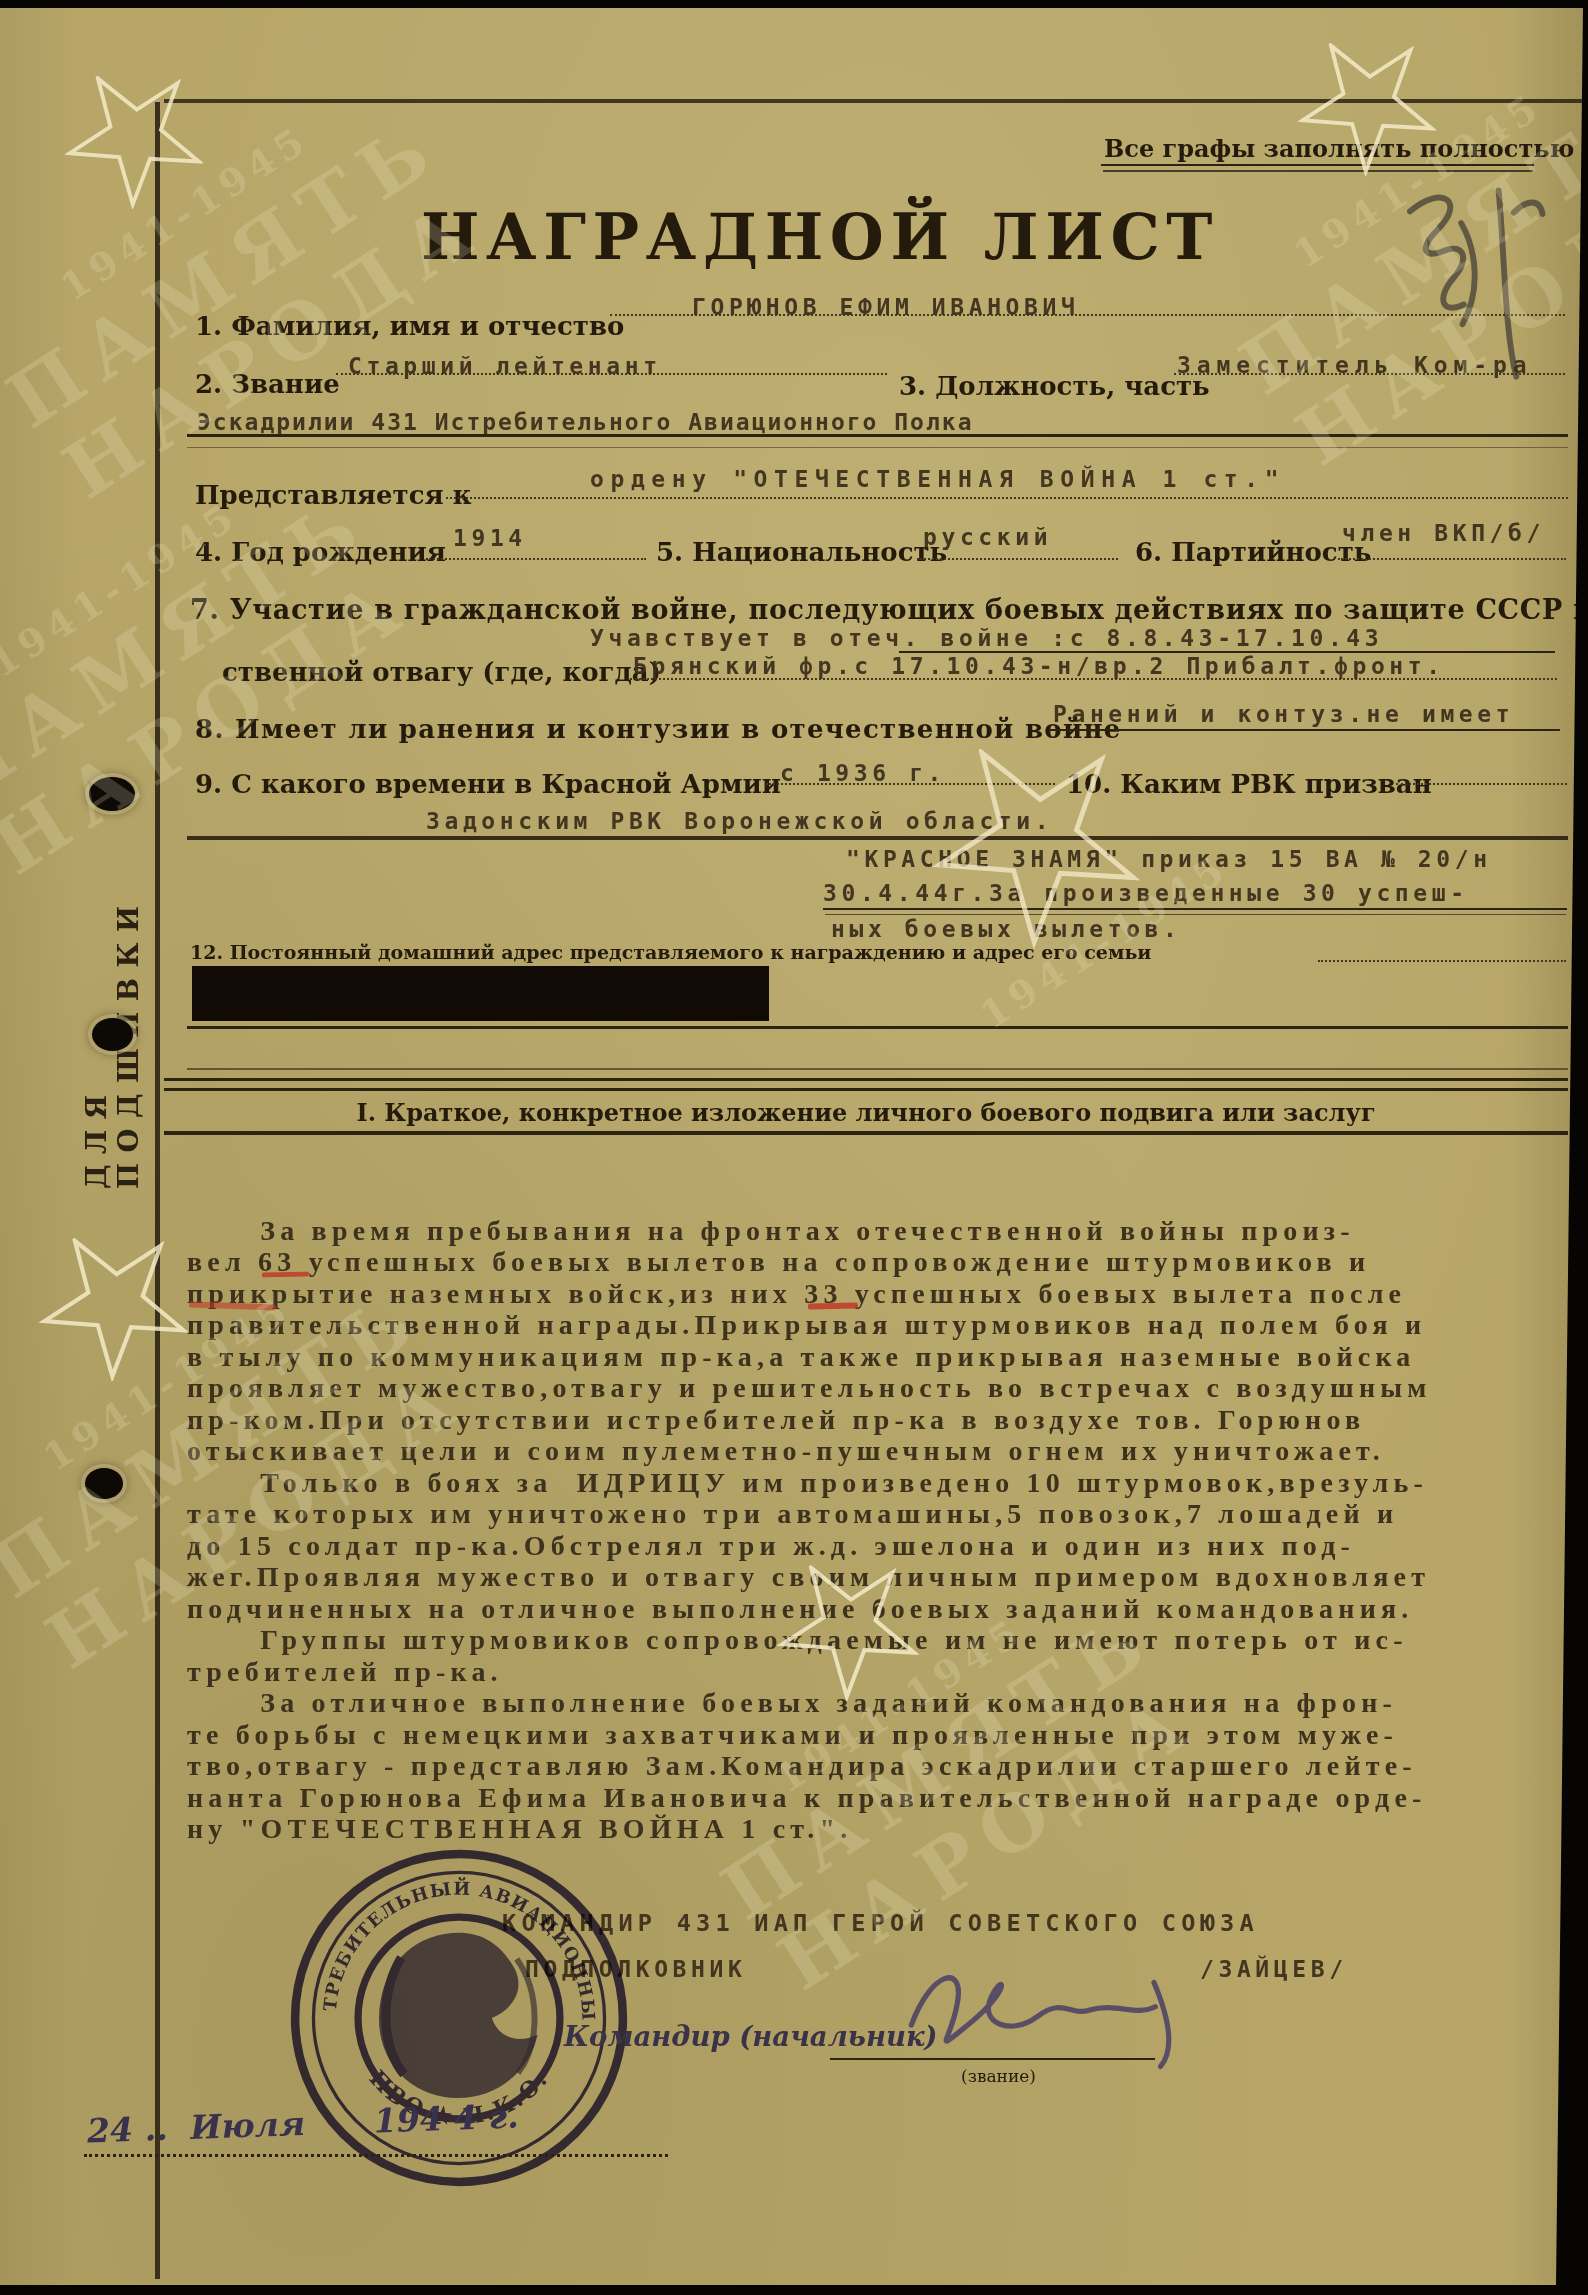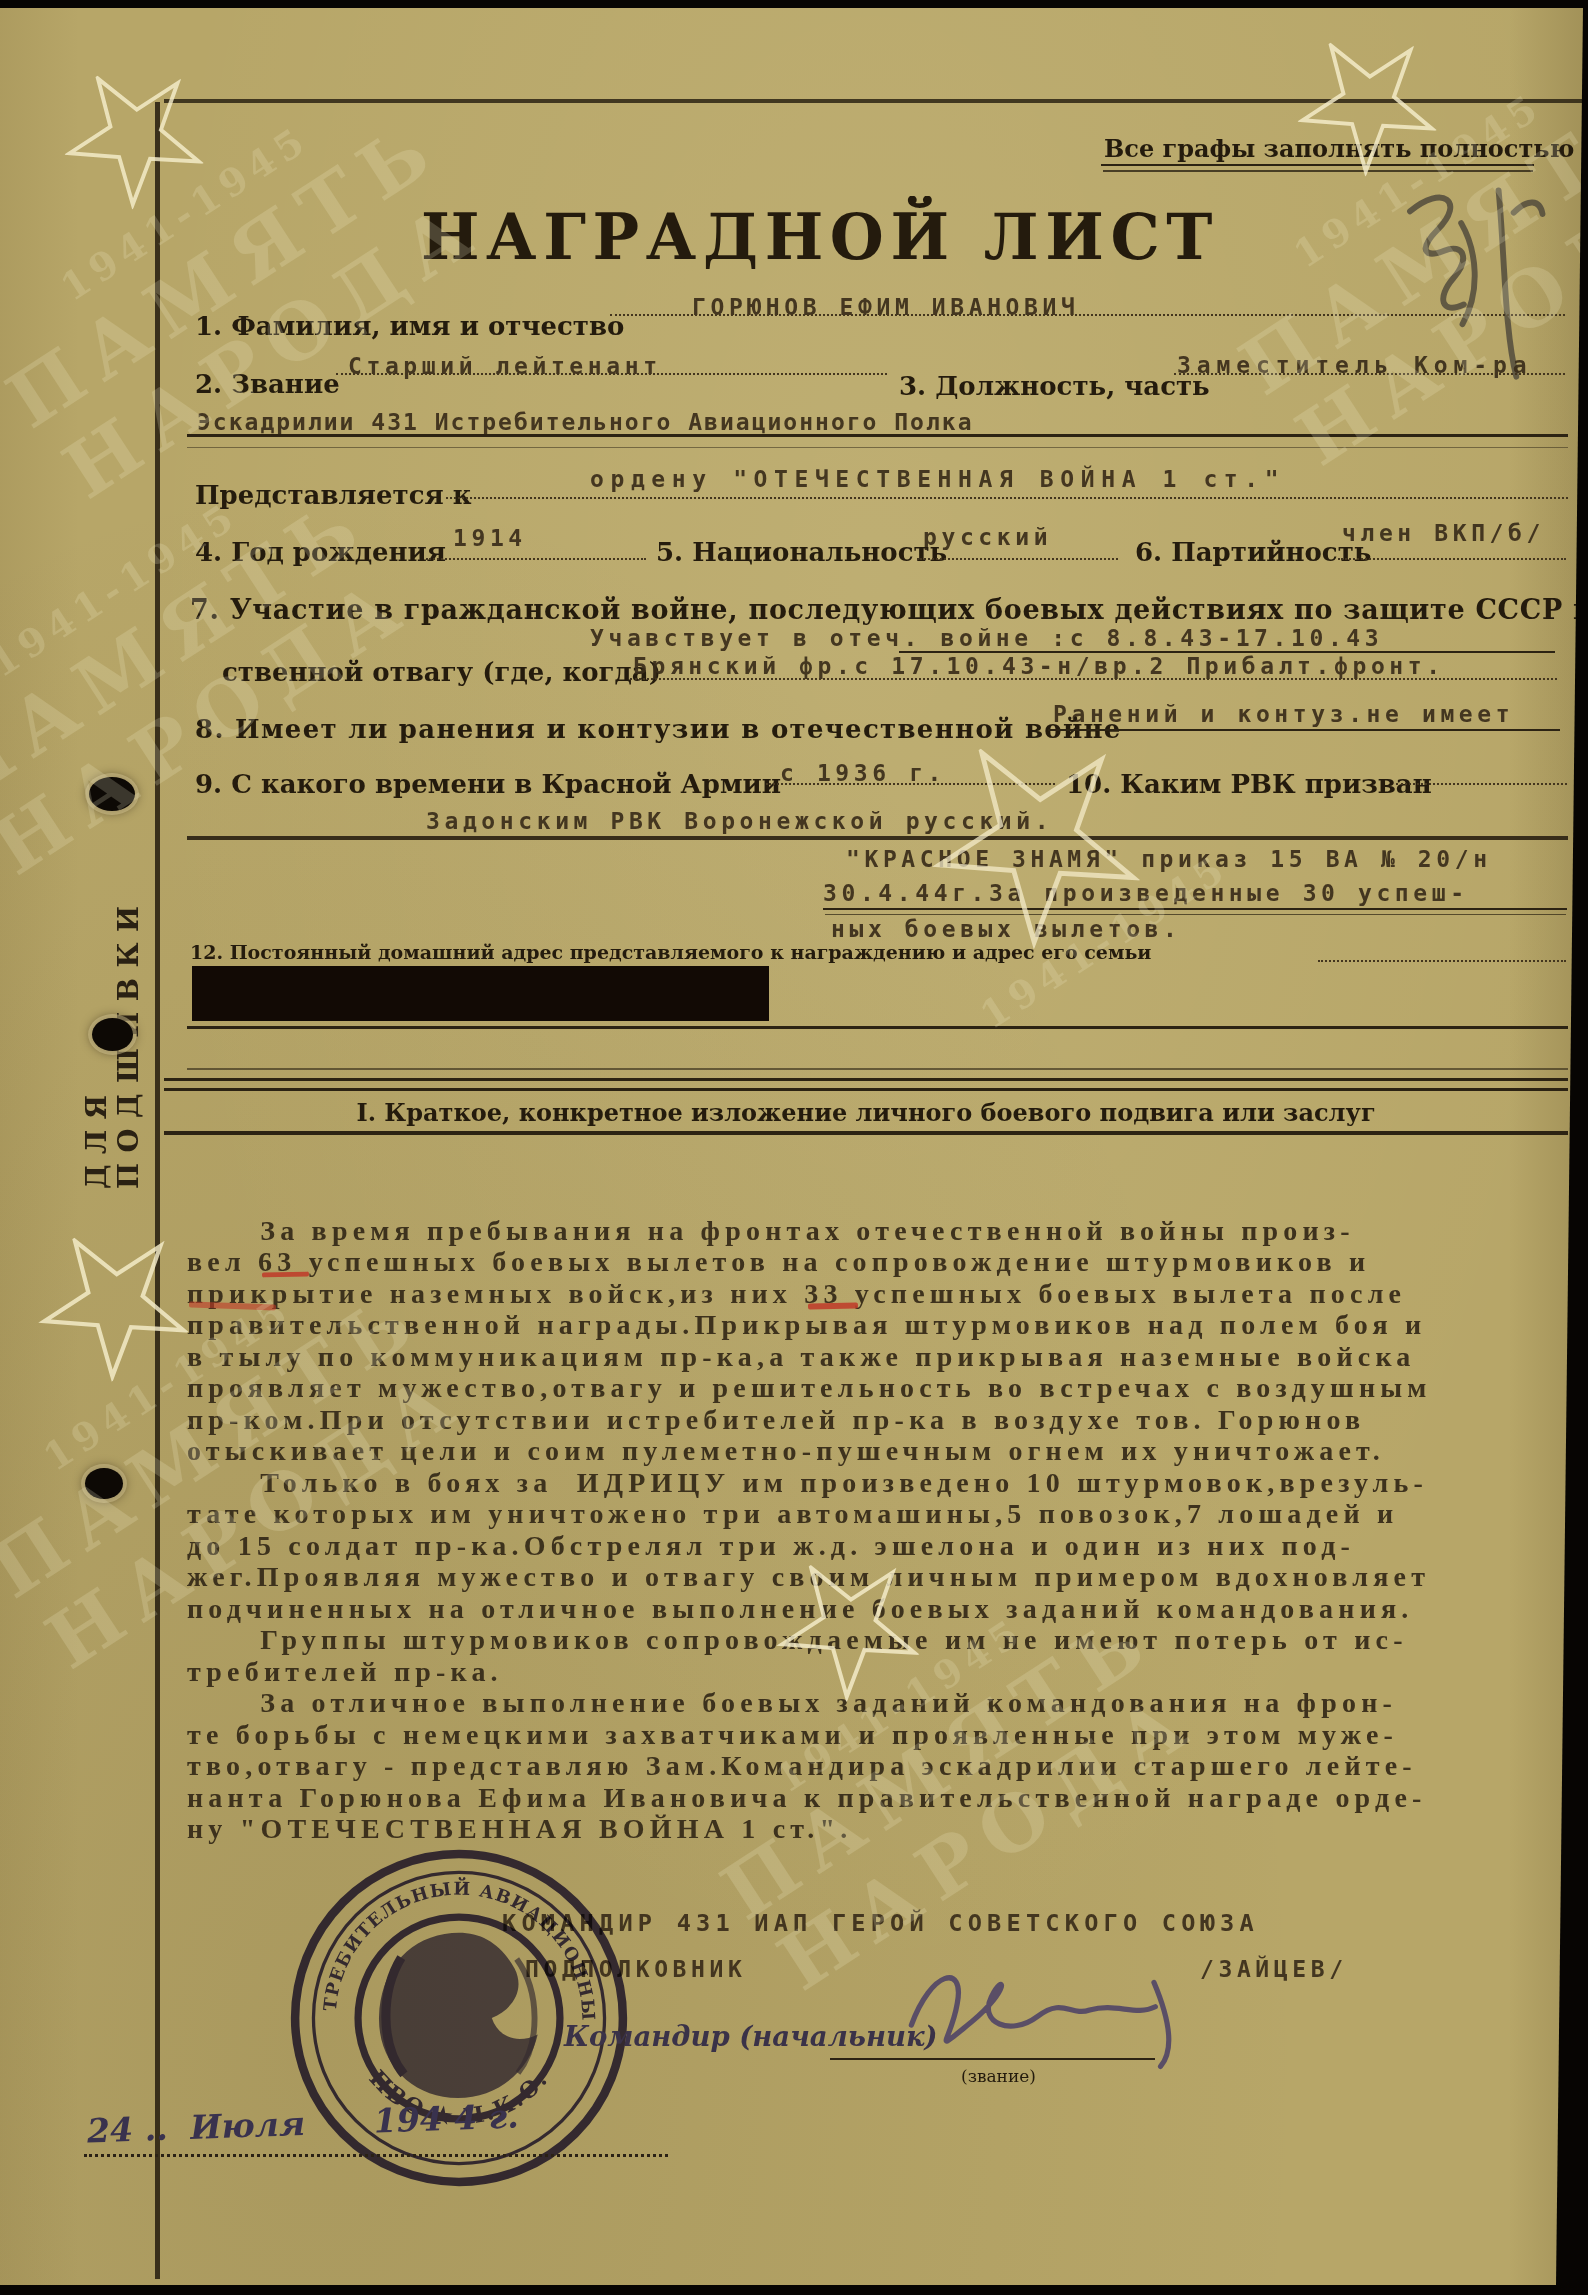--- a/index.html
+++ b/index.html
@@ -97,21 +97,21 @@
 
     <div class="typed" style="left:1053px;top:693px;">Ранений и контуз.не имеет</div>
     <div class="lbl" style="left:195px;top:706px;letter-spacing:1.3px;">8. Имеет ли ранения и контузии в отечественной войне</div>
     <div class="ln" style="left:1048px;top:721px;width:512px;height:2.6px;"></div>
 
     <div class="typed" style="left:780px;top:752px;">с 1936 г.</div>
     <div class="lbl" style="left:195px;top:761px;">9. С какого времени в Красной Армии</div>
     <div class="ld" style="left:766px;top:775px;width:289px;"></div>
     <div class="lbl" style="left:1066px;top:761px;">10. Каким РВК призван</div>
     <div class="ld" style="left:1396px;top:775px;width:171px;"></div>
-    <div class="typed" style="left:426px;top:800px;">Задонским РВК Воронежской русский.</div>
+    <div class="typed" style="left:426px;top:800px;">Задонским РВК Воронежской области.</div>
     <div class="ln" style="left:187px;top:828px;width:1381px;height:3.9px;opacity:.92;"></div>
 
     <div class="typed" style="left:846px;top:838px;">"КРАСНОЕ ЗНАМЯ" приказ 15 ВА № 20/н</div>
     <div class="typed" style="left:823px;top:872px;">30.4.44г.За произведенные 30 успеш-</div>
     <div class="ln" style="left:823px;top:900px;width:744px;height:2.6px;"></div>
     <div class="ln" style="left:825px;top:906px;width:741px;height:1.3px;opacity:.7;"></div>
     <div class="typed" style="left:831px;top:908px;">ных боевых вылетов.</div>
 
     <div class="lbl" style="left:190px;top:933px;font-size:19px;">12. Постоянный домашний адрес представляемого к награждению и адрес его семьи</div>
     <div class="ld" style="left:1318px;top:952px;width:248px;"></div>

